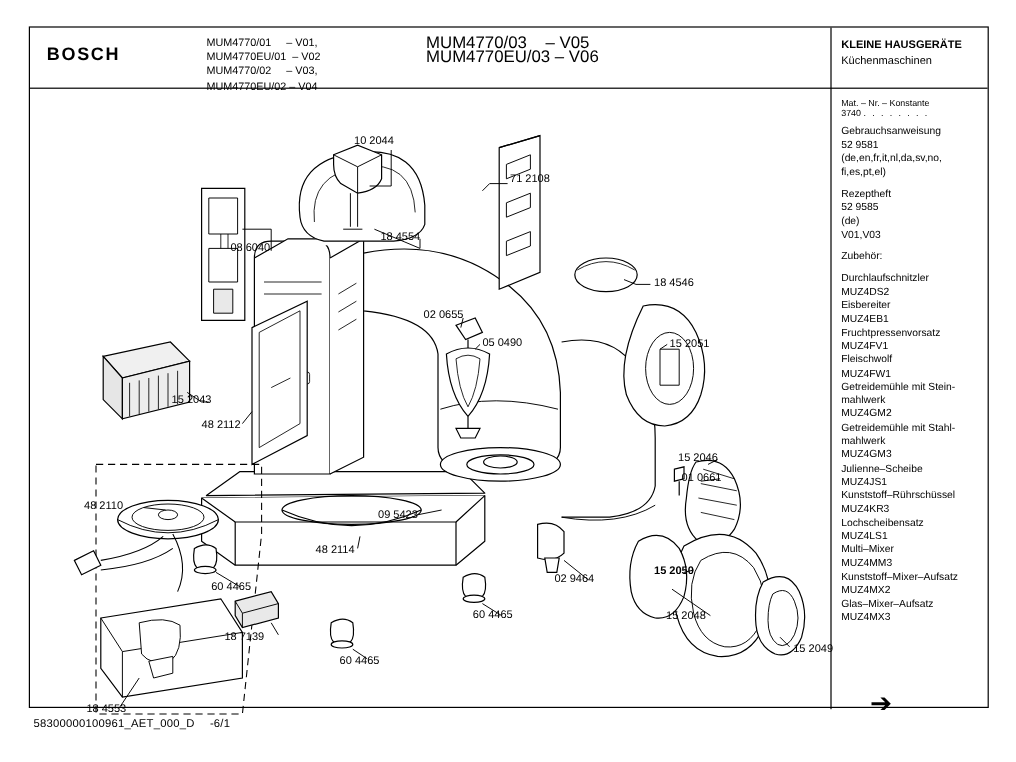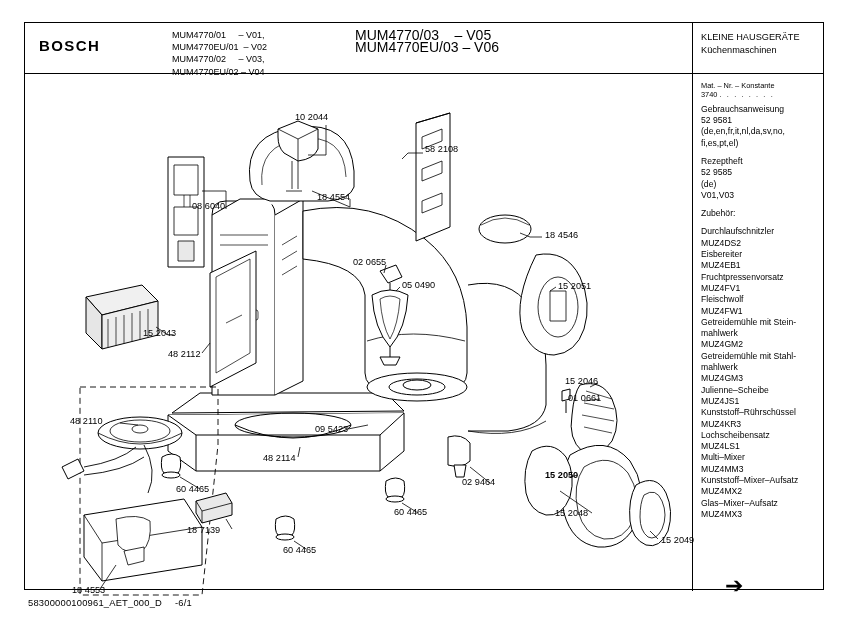--- a/index.html
+++ b/index.html
@@ -19,21 +19,21 @@
 
   .brand {
     position:absolute; left:14px; top:14px;
     font-size:15px; font-weight:bold; letter-spacing:1.4px;
   }
 
   .types-a { position:absolute; left:147px; top:6px; font-size:9px; line-height:12.2px; white-space:pre; }
   .types-b { position:absolute; left:330px; top:6px; font-size:14px; line-height:12.2px; white-space:pre; }
 
   .hdr-right { position:absolute; left:676px; top:8px; font-size:9.2px; line-height:13px; }
-  .hdr-right .l1 { font-weight:normal;text-align:right; }
+  .hdr-right .l1 { font-weight:bold;text-align:right; }
   .hdr-right .l2 { }
 
   
   .rc { position:absolute; left:676px; top:58px; width:146px; font-size:8.6px; line-height:11.3px; }
   .rc .tiny { font-size:7.4px; line-height:9.4px; }
   .rc .dots { letter-spacing:1.6px; }
   .rc .gap { height:7px; }
   .rc .gap-s { height:4px; }
   .arrow-box { position:absolute; left:700px; top:552px; font-size:22px; line-height:22px; }
 
@@ -293,21 +293,21 @@
           <path d="M542 418 L510 396"></path>
           <path d="M368 418 L352 408"></path>
           <path d="M608 444 L600 436"></path>
           <path d="M182 434 L176 424"></path>
           <path d="M256 454 L244 446"></path>
           <path d="M50 494 L66 470"></path>
         </g>
       </svg>
 
       <div class="lbl" style="left:245px;top:17px;">10 2044</div>
-      <div class="lbl" style="left:375px;top:49px;">58 2108</div>
+      <div class="lbl" style="left:375px;top:49px;">71 2108</div>
       <div class="lbl" style="left:267px;top:97px;">18 4554</div>
       <div class="lbl" style="left:142px;top:106px;">08 6040</div>
       <div class="lbl" style="left:495px;top:135px;">18 4546</div>
       <div class="lbl" style="left:303px;top:162px;">02 0655</div>
       <div class="lbl" style="left:352px;top:185px;">05 0490</div>
       <div class="lbl" style="left:508px;top:186px;">15 2051</div>
       <div class="lbl" style="left:93px;top:233px;">15 2043</div>
       <div class="lbl" style="left:118px;top:254px;">48 2112</div>
       <div class="lbl" style="left:515px;top:281px;">15 2046</div>
       <div class="lbl" style="left:518px;top:298px;">01 0661</div>

